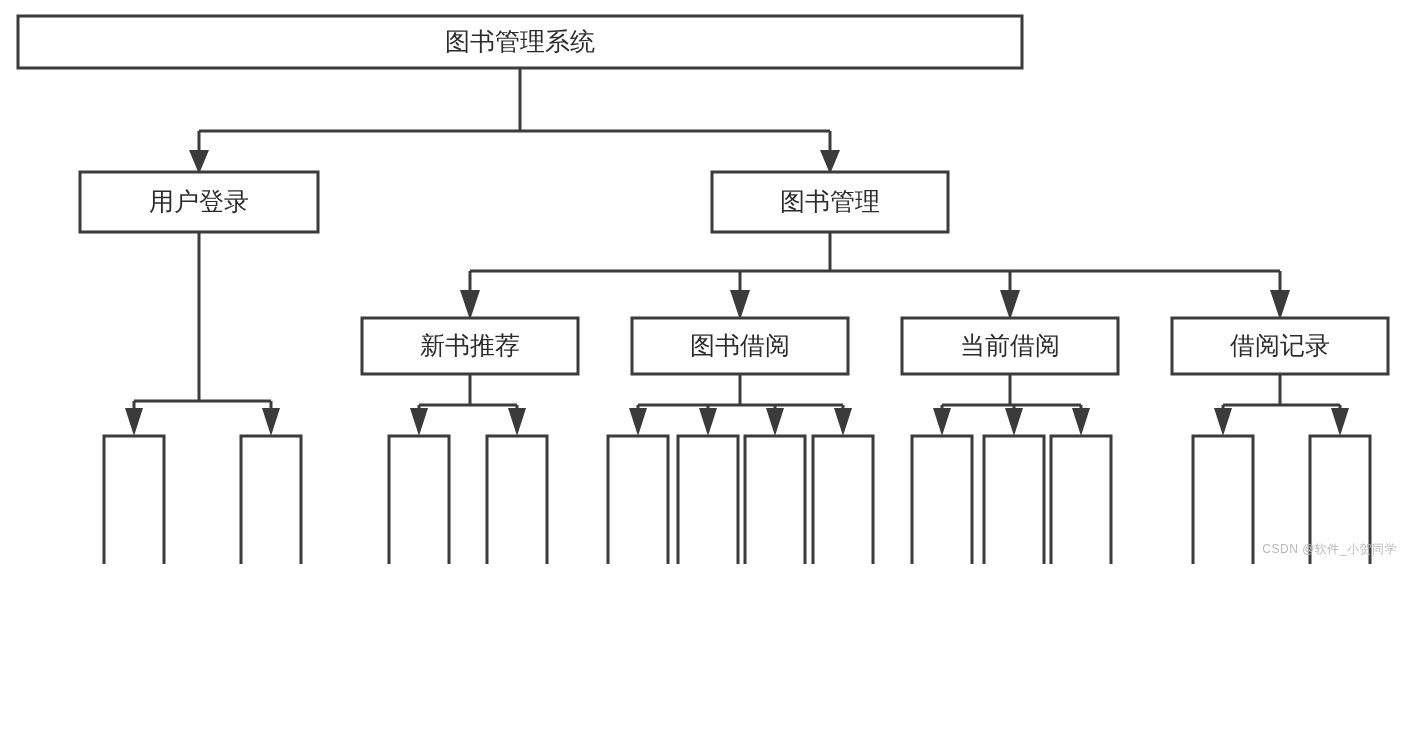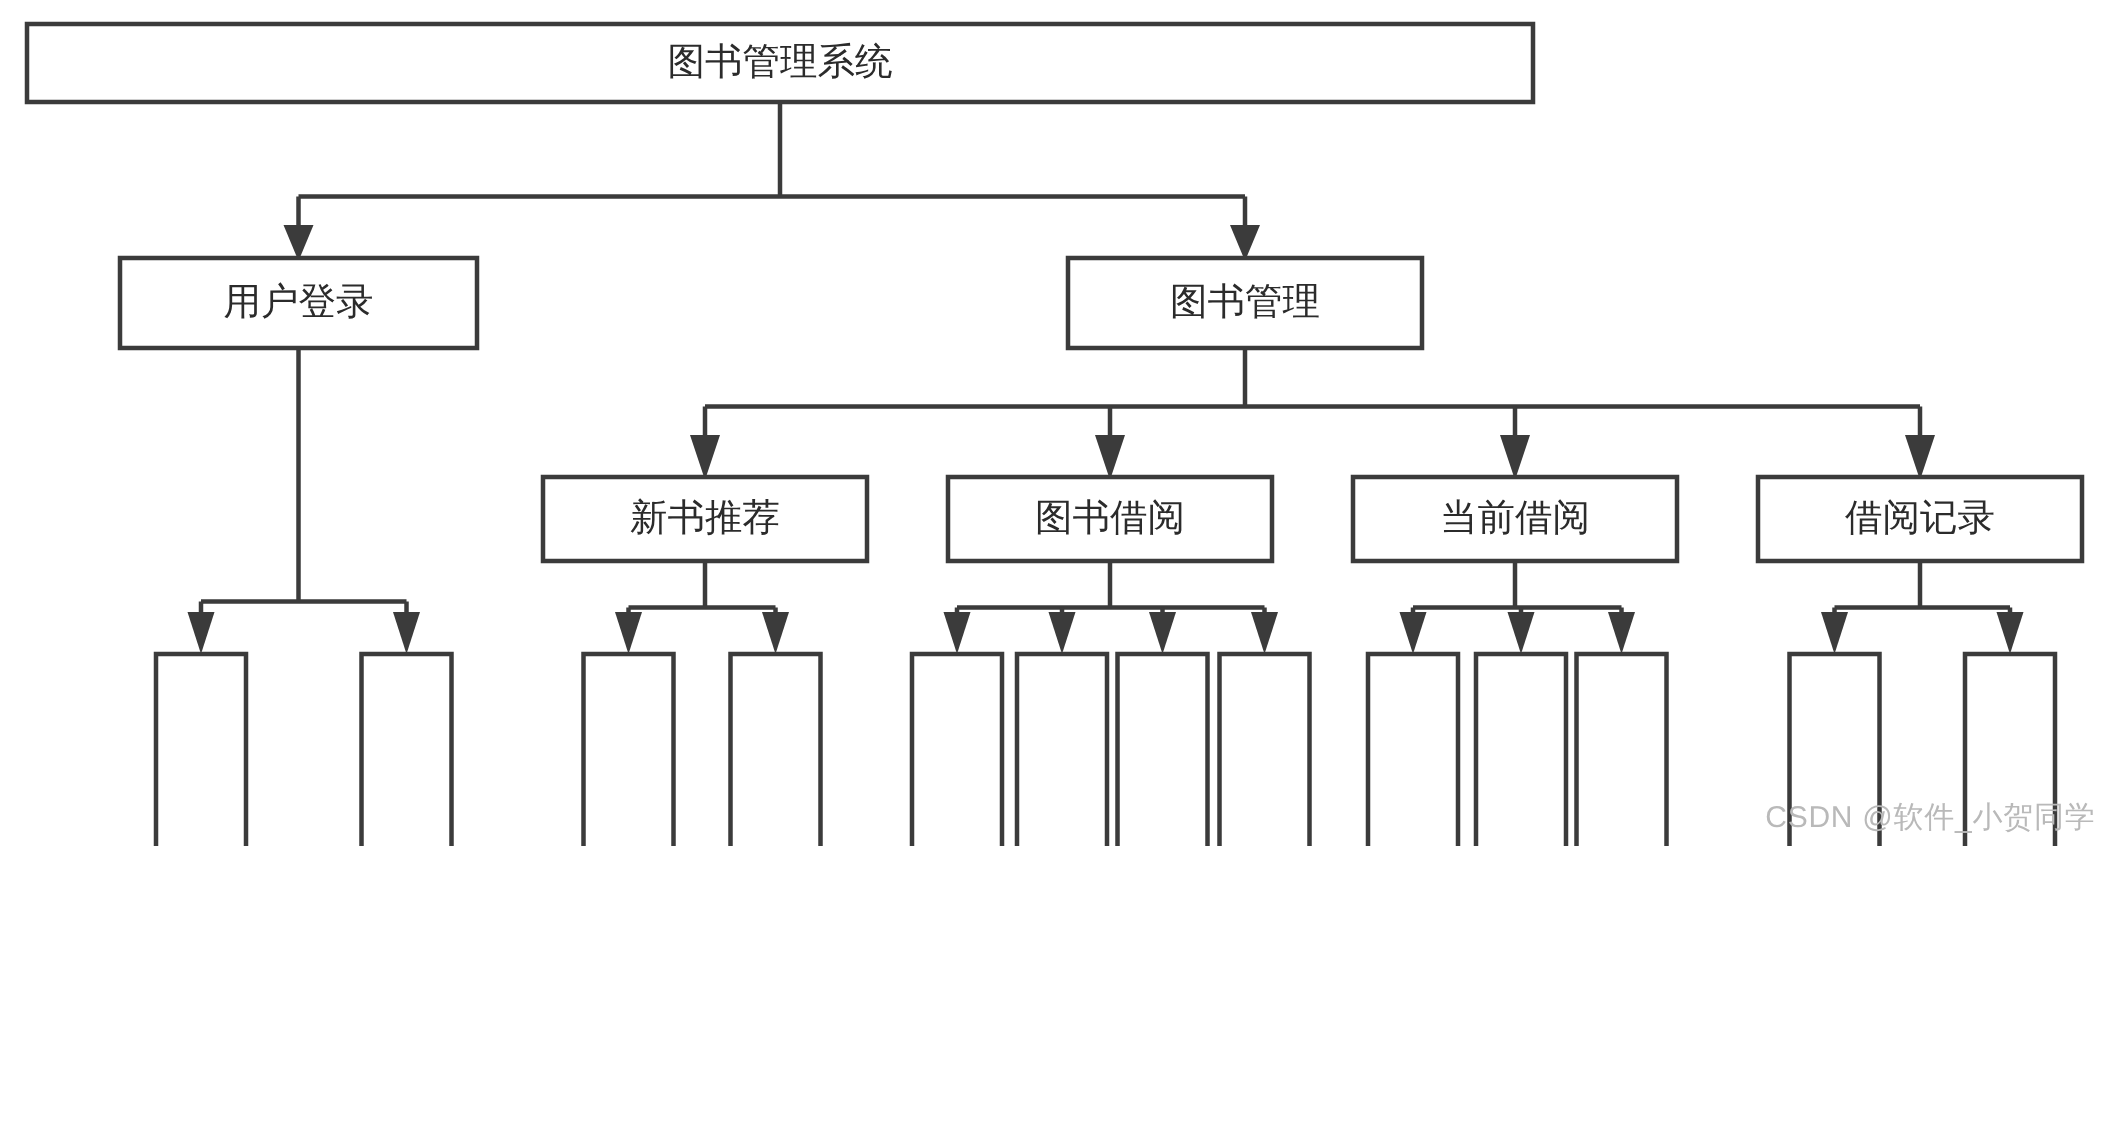--- a/index.html
+++ b/index.html
@@ -59,21 +59,21 @@
     align-items: center;
     justify-content: center;
     white-space: nowrap;
     pointer-events: none;
   }
   .watermark {
     position: absolute;
     right: 8px;
     bottom: 6px;
     font-family: "Liberation Sans", "DejaVu Sans", sans-serif;
-    font-size: 20px;
+    font-size: 12px;
     color: #b9b9b9;
     white-space: nowrap;
     letter-spacing: 0.5px;
   }
 </style>
 </head>
 <body>
 
 <div id="diagram-root">
 

